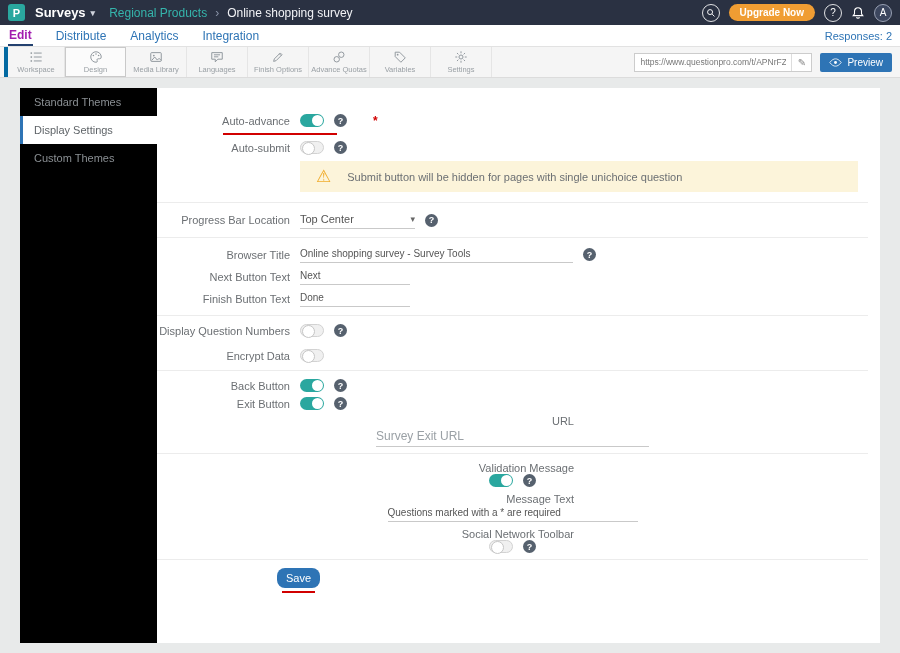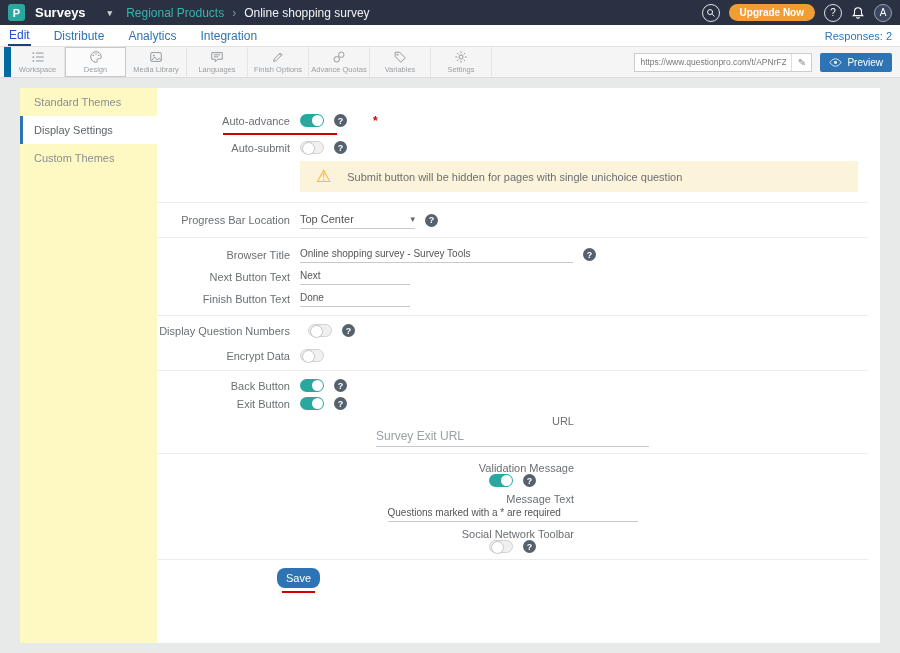--- a/index.html
+++ b/index.html
@@ -16,21 +16,21 @@
   
   .topbar {
     height:25px; background:#2a3142; display:flex; align-items:center;
     padding:0 8px; color:#fff; gap:10px;
   }
   .logo {
     width:17px; height:17px; background:#2aa79f; border-radius:3px;
     display:flex; align-items:center; justify-content:center; cursor:pointer;
   }
   .logo span { color:#fff; font-weight:bold; font-size:11px; }
-  .surveys-menu { display:flex; align-items:center; gap:22px; font-size:13px; font-weight:bold; cursor:pointer; }
+  .surveys-menu { display:flex; align-items:center; gap:5px; font-size:13px; font-weight:bold; cursor:pointer; }
   .surveys-menu .caret { font-size:9px; color:#cfd3dc; }
   .breadcrumb { display:flex; align-items:center; gap:8px; font-size:12px; margin-left:4px; }
   .crumb-folder { color:#35b5ac; cursor:pointer; }
   .crumb-sep { color:#8a93a8; font-size:12px; }
   .crumb-name { color:#f2f3f6; }
   .topbar-right { margin-left:auto; display:flex; align-items:center; gap:9px; }
   .circle-btn {
     width:18px; height:18px; border:1px solid rgba(255,255,255,.85); border-radius:50%;
     display:flex; align-items:center; justify-content:center; cursor:pointer; font-size:10px; color:#fff;
   }
@@ -43,53 +43,53 @@
     width:18px; height:18px; border-radius:50%; background:#3c465e; border:1px solid #98a0b3;
     display:flex; align-items:center; justify-content:center; font-size:10px; color:#fff; cursor:pointer;
   }
 
   
   .navbar {
     height:22px; background:#fff; border-bottom:1px solid #e2e2e2;
     display:flex; align-items:center; padding:0 8px; gap:22px;
   }
   .nav-tab { font-size:12px; color:#2e74b5; cursor:pointer; padding:2px 1px; }
-  .nav-tab.active { color:#1d4ed8; font-weight:normal; border-bottom:2px solid #23416f; }
+  .nav-tab.active { color:#a21caf; font-weight:bold; border-bottom:2px solid #23416f; }
   .responses { margin-left:auto; color:#2e74b5; font-size:11px; cursor:pointer;text-align:center; }
 
   
   .toolbar {
     height:31px; background:#f5f5f5; border-bottom:1px solid #dcdcdc;
     display:flex; align-items:stretch; padding:0 4px;
   }
   .tb-item {
     width:61px; display:flex; flex-direction:column; align-items:center; justify-content:center;
     gap:1px; cursor:pointer; border-right:1px solid #e5e5e5; padding:2px 0;
   }
-  .tb-item:first-child { border-left:7px solid #0369a1; }
+  .tb-item:first-child { border-left:4px solid #0369a1; }
   .tb-item.active { background:#fbfbfb; border:1px solid #c9c9c9; }
   .tb-icon { height:14px; display:flex; align-items:center; }
   .tb-label { font-size:7.5px; color:#9aa0a5; white-space:nowrap; }
   .toolbar-right { margin-left:auto; display:flex; align-items:center; gap:8px; padding-right:4px; }
   .url-box {
     display:flex; align-items:center; border:1px solid #ccc; background:#fff; height:19px; width:178px;
   }
   .url-input {
     border:none; outline:none; flex:1; font-size:8.5px; color:#777; padding:0 5px;
     font-family:inherit; background:transparent; min-width:0;
   }
   .url-edit { border-left:1px solid #ddd; width:20px; height:100%; display:flex; align-items:center; justify-content:center; color:#888; font-size:10px; cursor:pointer; }
   .preview-btn {
     display:flex; align-items:center; gap:5px; background:#2e74b5; color:#fff; border:none;
     font-size:10px; padding:4px 9px; border-radius:2px; cursor:pointer; font-family:inherit;
   }
 
   
   .content { display:flex; margin:10px 20px 0; height:555px; }
-  .sidebar { width:137px; background:#fef9c3; flex-shrink:0; }
+  .sidebar { width:137px; background:#000000; flex-shrink:0; }
   .side-item { padding:8px 14px; font-size:11px; color:#8a8f93; cursor:pointer; }
   .side-item.active { background:#fff; color:#5f6468; border-left:3px solid #2e74b5; padding-left:11px; }
   .main { flex:1; background:#fff; padding:26px 12px 0 0; position:relative; }
 
   
   .frow { display:flex; align-items:center; position:relative; }
   .flabel { width:143px; flex-shrink:0; text-align:right; padding-right:10px; font-size:11px; color:#6b6f73; }
   .fcontrol { display:flex; align-items:center; gap:10px; flex:1; min-width:0; }
 
   .toggle { width:24px; height:13px; border-radius:7px; position:relative; display:inline-block; cursor:pointer; flex-shrink:0; }
@@ -134,21 +134,21 @@
     background:#2e74b5; color:#fff; border:none; font-size:11px; padding:4px 9px;
     border-radius:8px; cursor:pointer; font-family:inherit;
   }
 
   
   .annotation-line { height:2px; background:#d10000; }
   .aa-underline { position:absolute; left:66px; top:19px; width:114px; }
   .save-underline { width:33px; }
   .annotation-star { position:absolute; left:216px; top:0; color:#d10000; font-size:12px; font-weight:bold; } .mb5 { margin-bottom:5px; } .mb6 { margin-bottom:6px;flex-direction:column; }
   .mb7 { margin-bottom:7px; } .mb8 { margin-bottom:8px; } .mb10 { margin-bottom:10px; }
-  .mb12 { margin-bottom:12px;gap:8px; } .mb14 { margin-bottom:14px; }
+  .mb12 { margin-bottom:12px; } .mb14 { margin-bottom:14px; }
 
   svg { display:block; }
 </style>
 </head>
 <body>
 
 <header class="topbar">
   <div class="logo">
     <span>P</span>
   </div>

